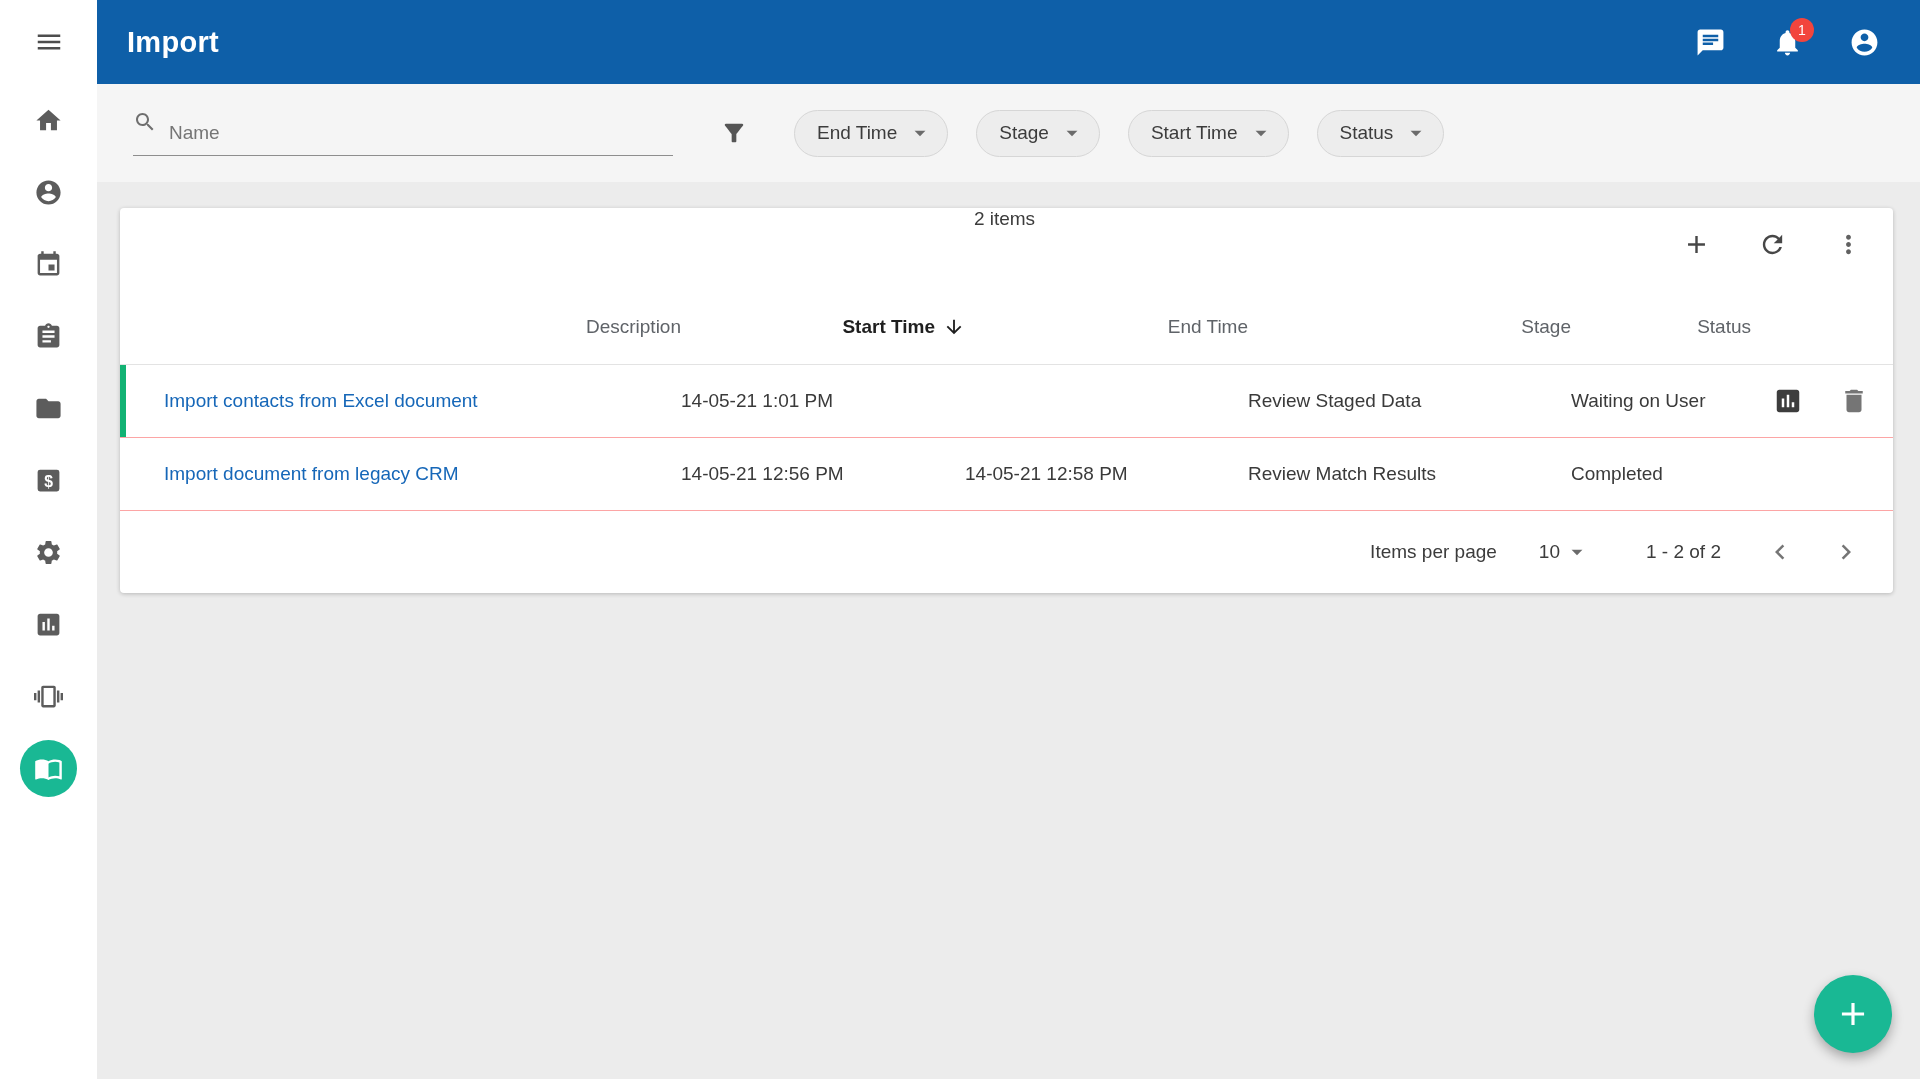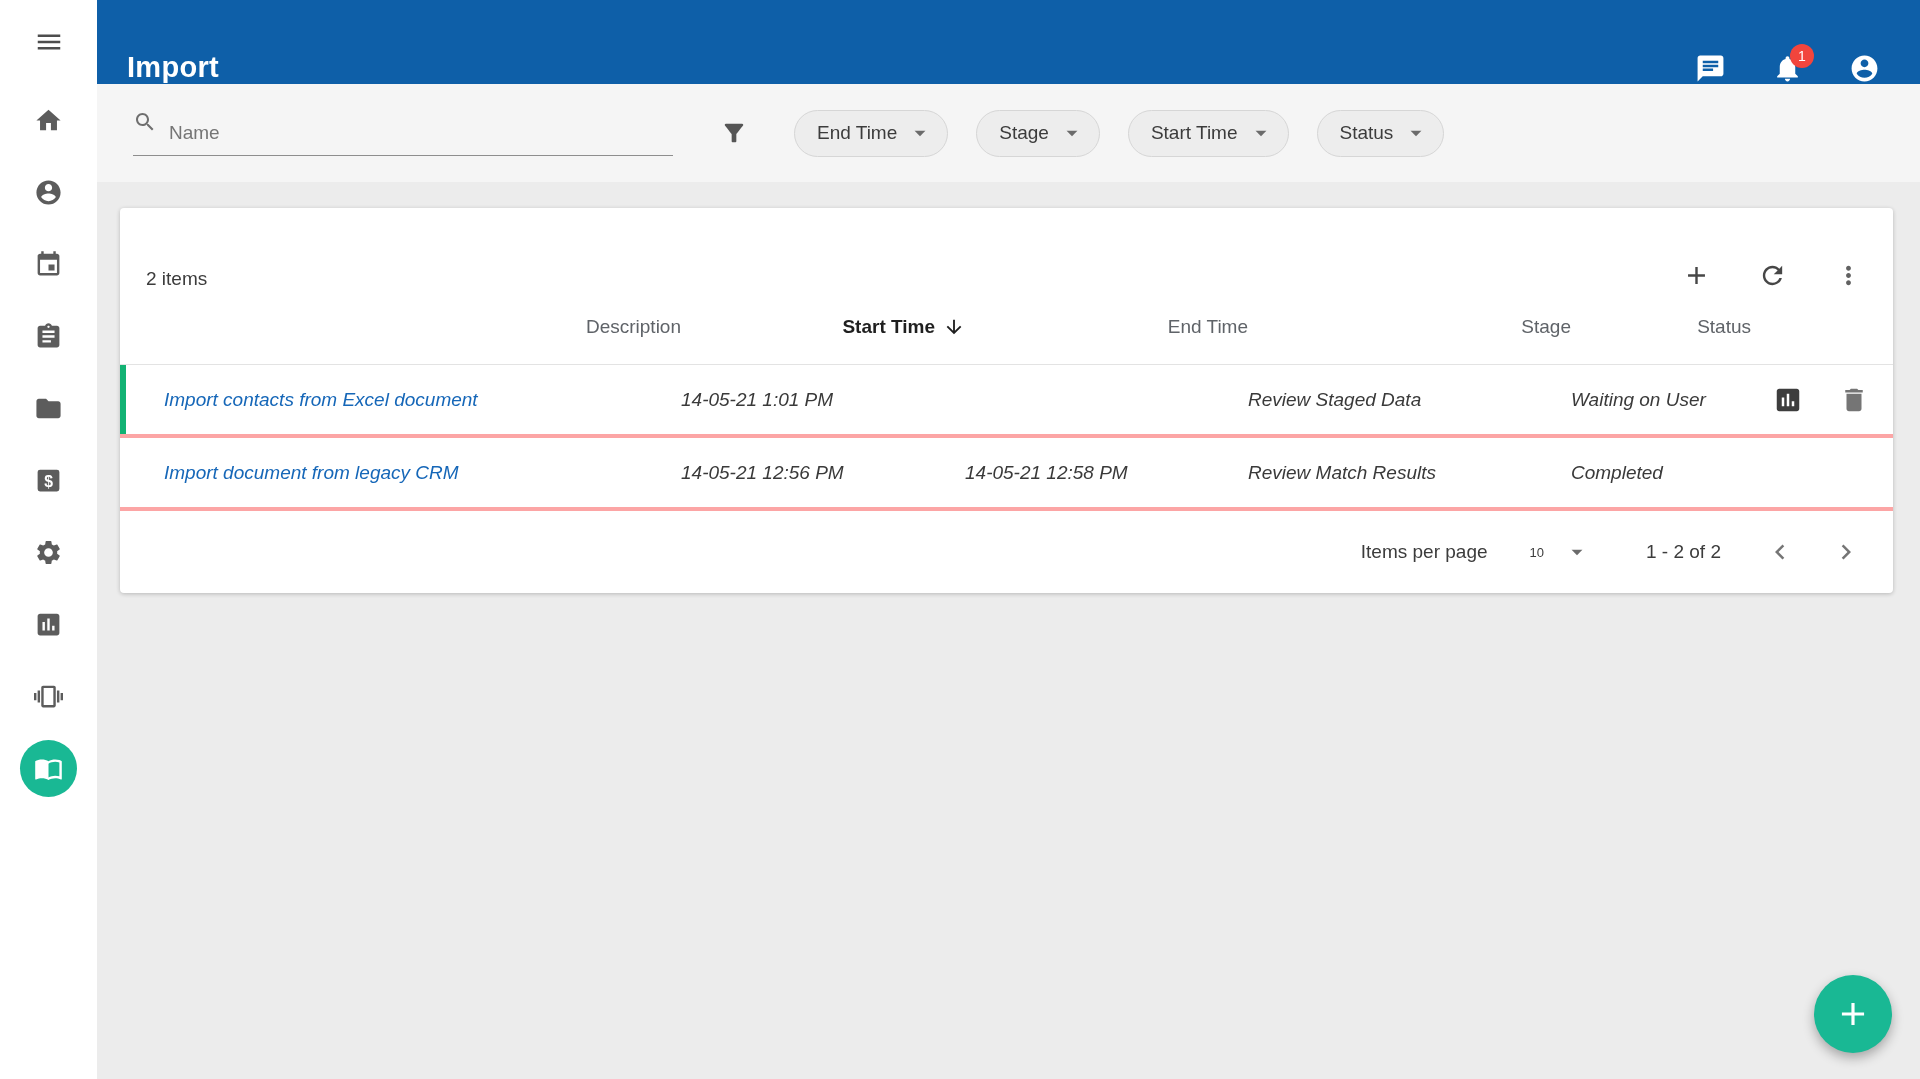--- a/index.html
+++ b/index.html
@@ -13,21 +13,21 @@
   .menu-btn { width: 97px; height: 84px; display: flex; align-items: center; justify-content: center; background: none; border: none; cursor: pointer; color: #4d4d4d; }
   .nav-item { width: 97px; height: 72px; display: flex; align-items: center; justify-content: center; background: none; border: none; cursor: pointer; color: #5c5c5c; }
   .nav-item svg { width: 29px; height: 29px; }
   .menu-btn svg { width: 30px; height: 30px; }
   .nav-item.active { color: #fff; }
   .nav-item.active .active-circle { width: 57px; height: 57px; border-radius: 50%; background: var(--accent-teal, #19b894); display: flex; align-items: center; justify-content: center; }
 
   
   .main { flex: 1; display: flex; flex-direction: column; position: relative; background: #ececec; }
 
-  .topbar { height: 84px; background: var(--header-bg, #0e5fa8); display: flex; align-items: flex-end; padding: 0 40px 0 30px; flex-shrink: 0; }
+  .topbar { height: 84px; background: var(--header-bg, #0e5fa8); display: flex; align-items: center; padding: 0 40px 0 30px; flex-shrink: 0; }
   .topbar-title { color: #fff; font-size: 29px; font-weight: 700; letter-spacing: .3px; }
   .topbar-actions { margin-left: auto; display: flex; align-items: center; gap: 46px; }
   .icon-btn { background: none; border: none; cursor: pointer; color: #fff; display: flex; align-items: center; justify-content: center; position: relative; padding: 0; }
   .topbar-actions svg { width: 31px; height: 31px; }
   .badge { position: absolute; top: -9px; right: -11px; min-width: 24px; height: 24px; border-radius: 12px; background: var(--badge-red, #f2453d); color: #fff; font-size: 14px; display: flex; align-items: center; justify-content: center; padding: 0 4px; }
 
   
   .filterbar { height: 98px; background: #f5f5f5; display: flex; align-items: center; padding: 0 36px; flex-shrink: 0; }
   .search { display: flex; gap: 12px; width: 540px; height: 46px; border-bottom: 1px solid #8e8e8e; color: #6f6f6f; }
   .search svg { width: 24px; height: 24px; flex-shrink: 0; }
@@ -36,44 +36,44 @@
   .funnel-btn { margin-left: 47px; background: none; border: none; cursor: pointer; color: #555; display: flex; }
   .funnel-btn svg { width: 28px; height: 28px; }
   .chips { display: flex; gap: 28px; margin-left: 46px; }
   .chip { height: 47px; border-radius: 24px; background: #ededed; border: 1px solid #d6d6d6; display: flex; align-items: center; gap: 10px; padding: 0 14px 0 22px; font-size: 19px; color: #3c3c3c; cursor: pointer; font-family: inherit; }
   .chip svg { width: 26px; height: 26px; color: #6b6b6b; }
 
   
   .content { padding: 26px 27px 0 23px; }
   .card { background: #fff; border-radius: 4px; box-shadow: 0 1px 4px rgba(0,0,0,.22); }
 
-  .card-toolbar { height: 82px; display: flex; align-items: flex-end; padding: 0 30px 0 26px; }
+  .card-toolbar { height: 82px; display: flex; align-items: center; padding: 0 30px 0 26px; flex-direction: column; }
   .items-count { font-size: 19px; color: #3c3c3c; }
   .toolbar-actions { margin-left: auto; display: flex; align-items: center; gap: 47px; }
   .toolbar-actions .icon-btn { color: #474747; }
   .toolbar-actions svg { width: 29px; height: 29px; }
   .toolbar-actions .kebab { color: #616161; }
 
   .thead, .trow { display: grid; grid-template-columns: 517px 284px 283px 323px 180px 1fr; align-items: center; padding-left: 44px; }
   .thead { height: 75px; border-bottom: 1px solid #e3e3e3; color: #5f6368; font-size: 19px; }
   .th { display: flex; align-items: center; gap: 8px; cursor: pointer; justify-content: flex-end; }
   .th.sorted { color: #1f1f1f; font-weight: 700; }
   .th svg { width: 22px; height: 22px; }
 
-  .trow { height: 73px; font-size: 19px; color: #3a3a3a; border-bottom: 4px solid #fca5a5; position: relative; font-style: italic; }
+  .trow { height: 73px; font-size: 19px; color: #3a3a3a; border-bottom: 1px solid #fca5a5; position: relative; }
   .trow.accented::before { content: ""; position: absolute; left: 0; top: 0; bottom: 0; width: 6px; background: var(--row-accent, #12b273); }
   .desc-link { color: var(--link-blue, #1667b8); text-decoration: none; cursor: pointer; }
   .row-actions { display: flex; align-items: center; justify-content: flex-end; gap: 36px; padding-right: 24px; }
   .row-actions .stats { color: #3d3d3d; }
   .row-actions .trash { color: #757575; }
   .row-actions svg { width: 30px; height: 30px; }
 
   .pagination { height: 82px; display: flex; align-items: center; justify-content: flex-end; padding-right: 32px; font-size: 19px; color: #3c3c3c; }
   .pp-label { margin-right: 42px; }
-  .pp-select { display: flex; align-items: center; gap: 20px; cursor: pointer; background: none; border: none; font-size: 13px; color: #3c3c3c; font-family: inherit; margin-right: 56px; }
+  .pp-select { display: flex; align-items: center; gap: 4px; cursor: pointer; background: none; border: none; font-size: 19px; color: #3c3c3c; font-family: inherit; margin-right: 56px; }
   .pp-select svg { width: 26px; height: 26px; color: #6b6b6b; }
   .pp-range { margin-right: 44px; }
   .pager-btn { background: none; border: none; cursor: pointer; color: #757575; display: flex; padding: 0; }
   .pager-btn svg { width: 30px; height: 30px; }
   .pager-btn.prev { margin-right: 36px; }
 
   
   .fab { position: absolute; right: 28px; bottom: 26px; width: 78px; height: 78px; border-radius: 50%; background: var(--accent-teal, #19b894); border: none; cursor: pointer; display: flex; align-items: center; justify-content: center; color: #fff; box-shadow: 0 5px 12px rgba(0,0,0,.3); z-index: 5; }
   .fab svg { width: 38px; height: 38px; }
 </style>

